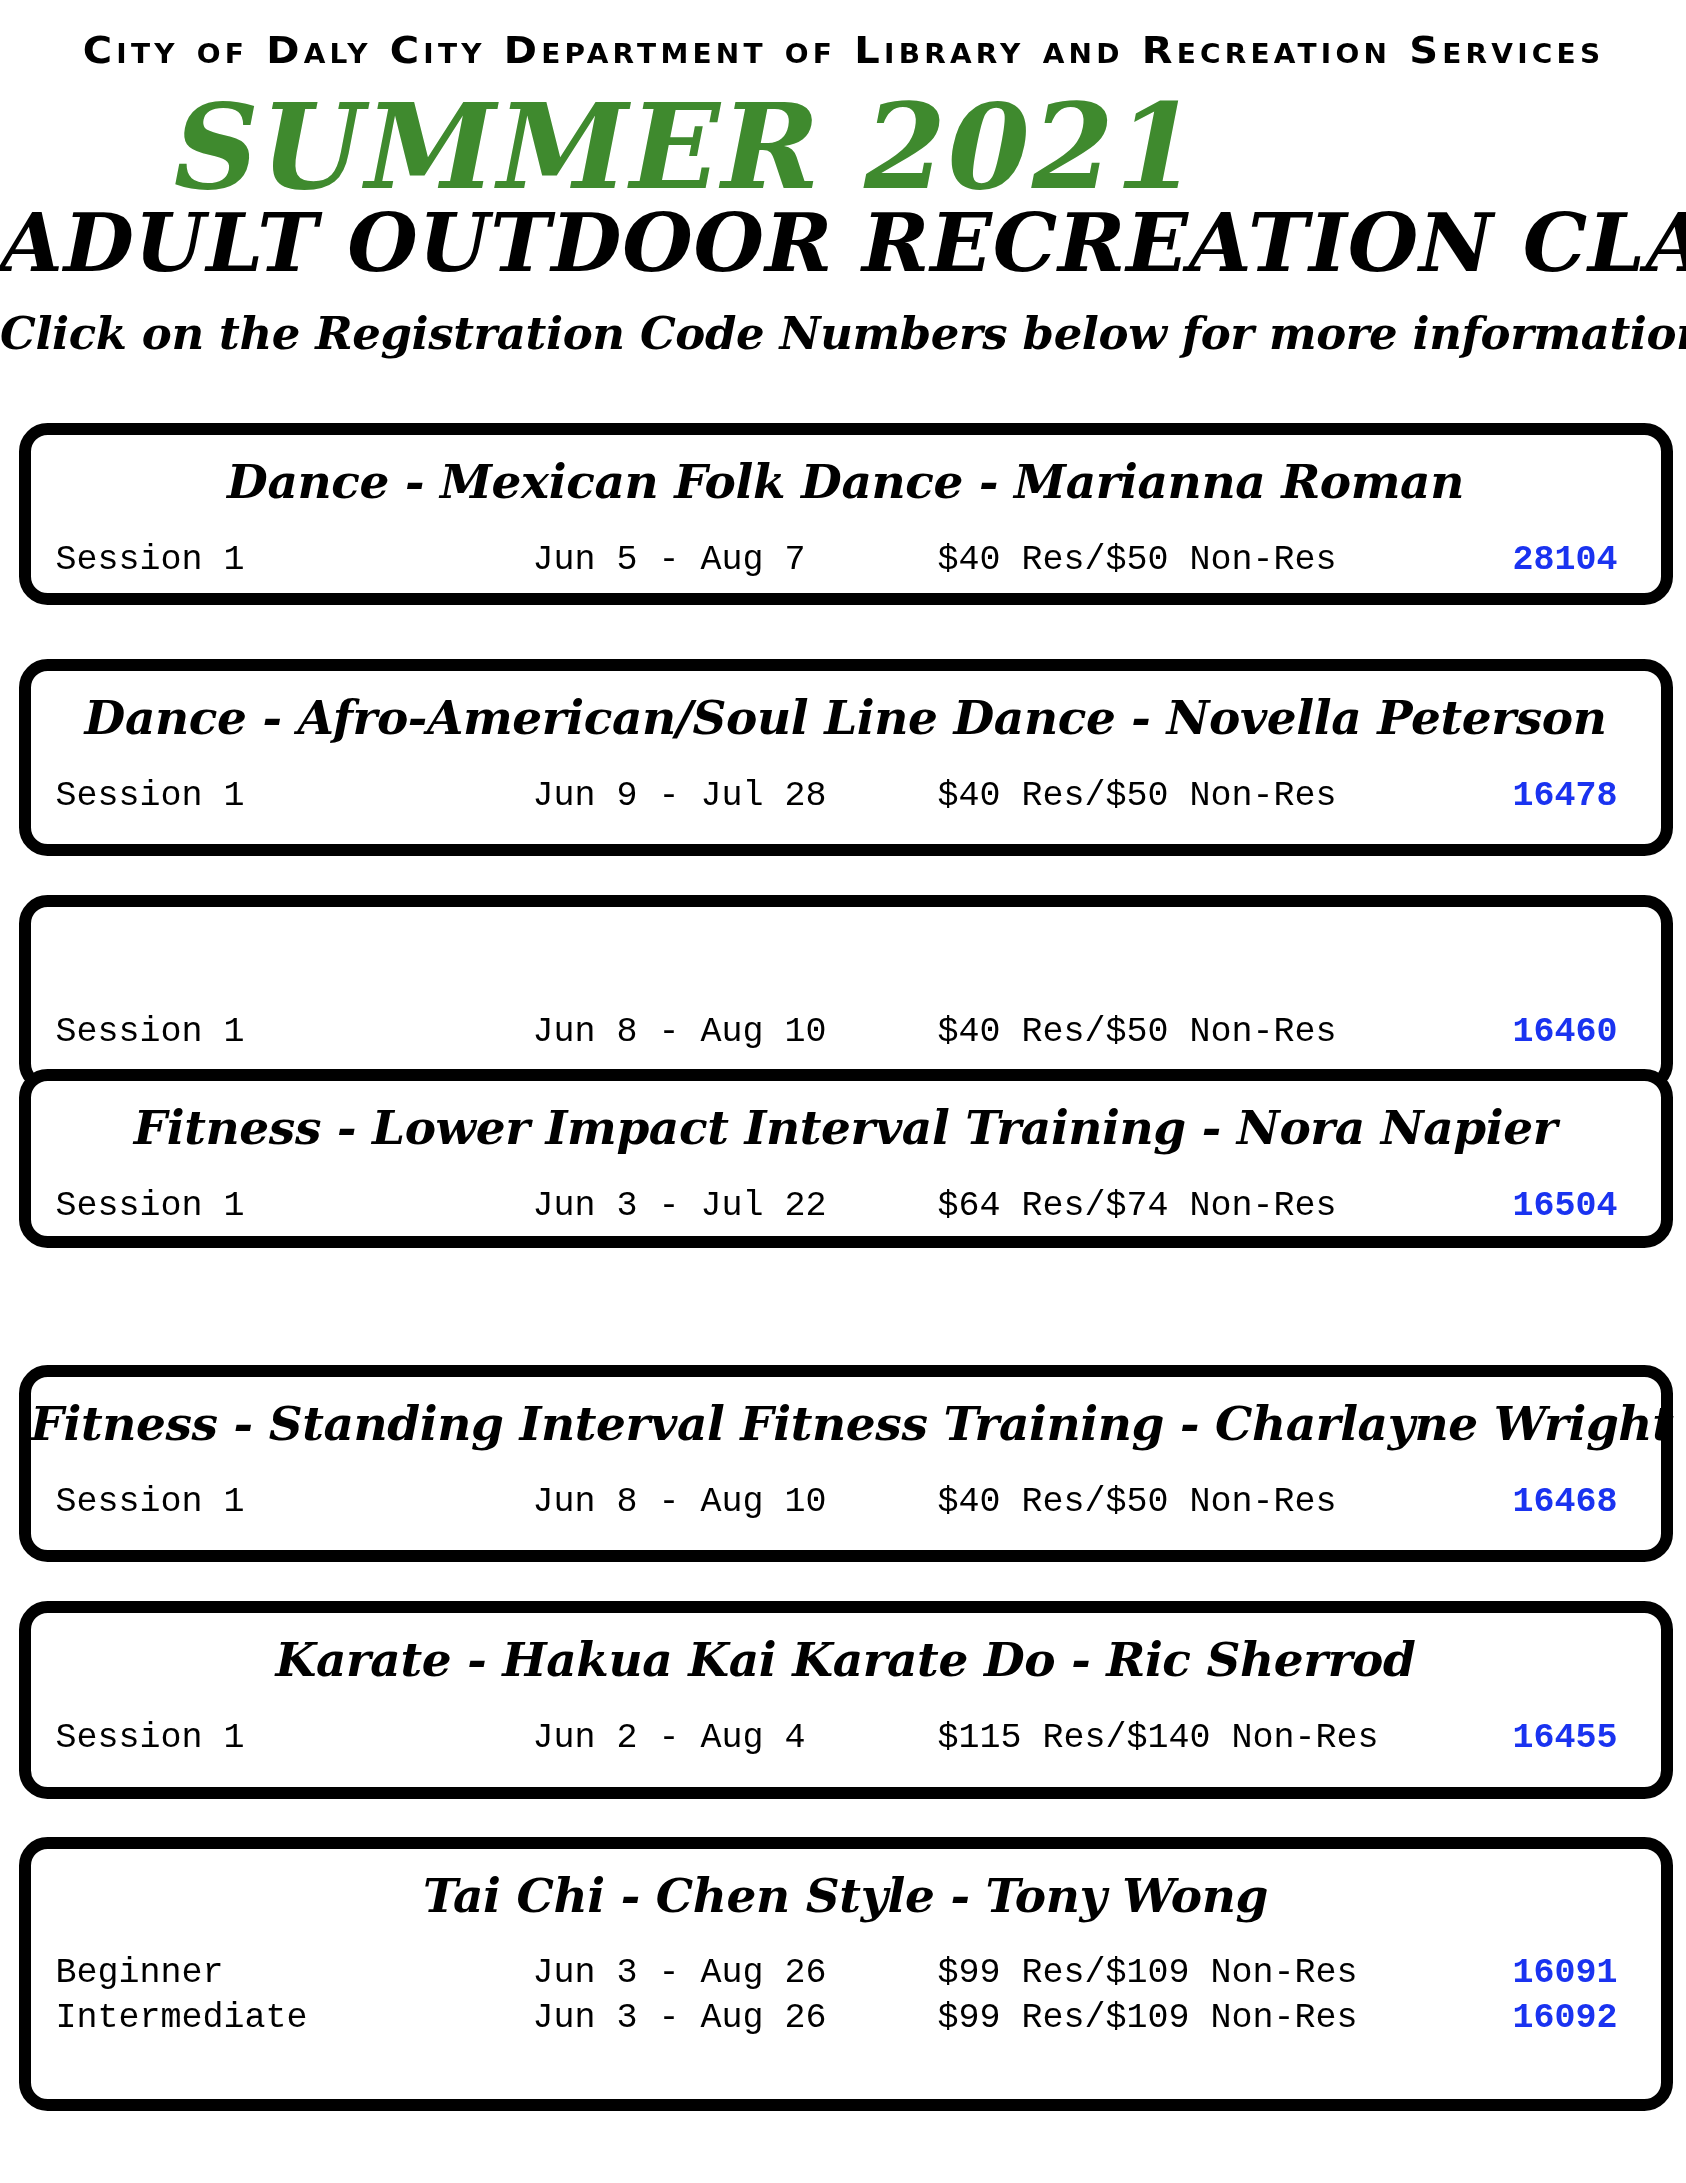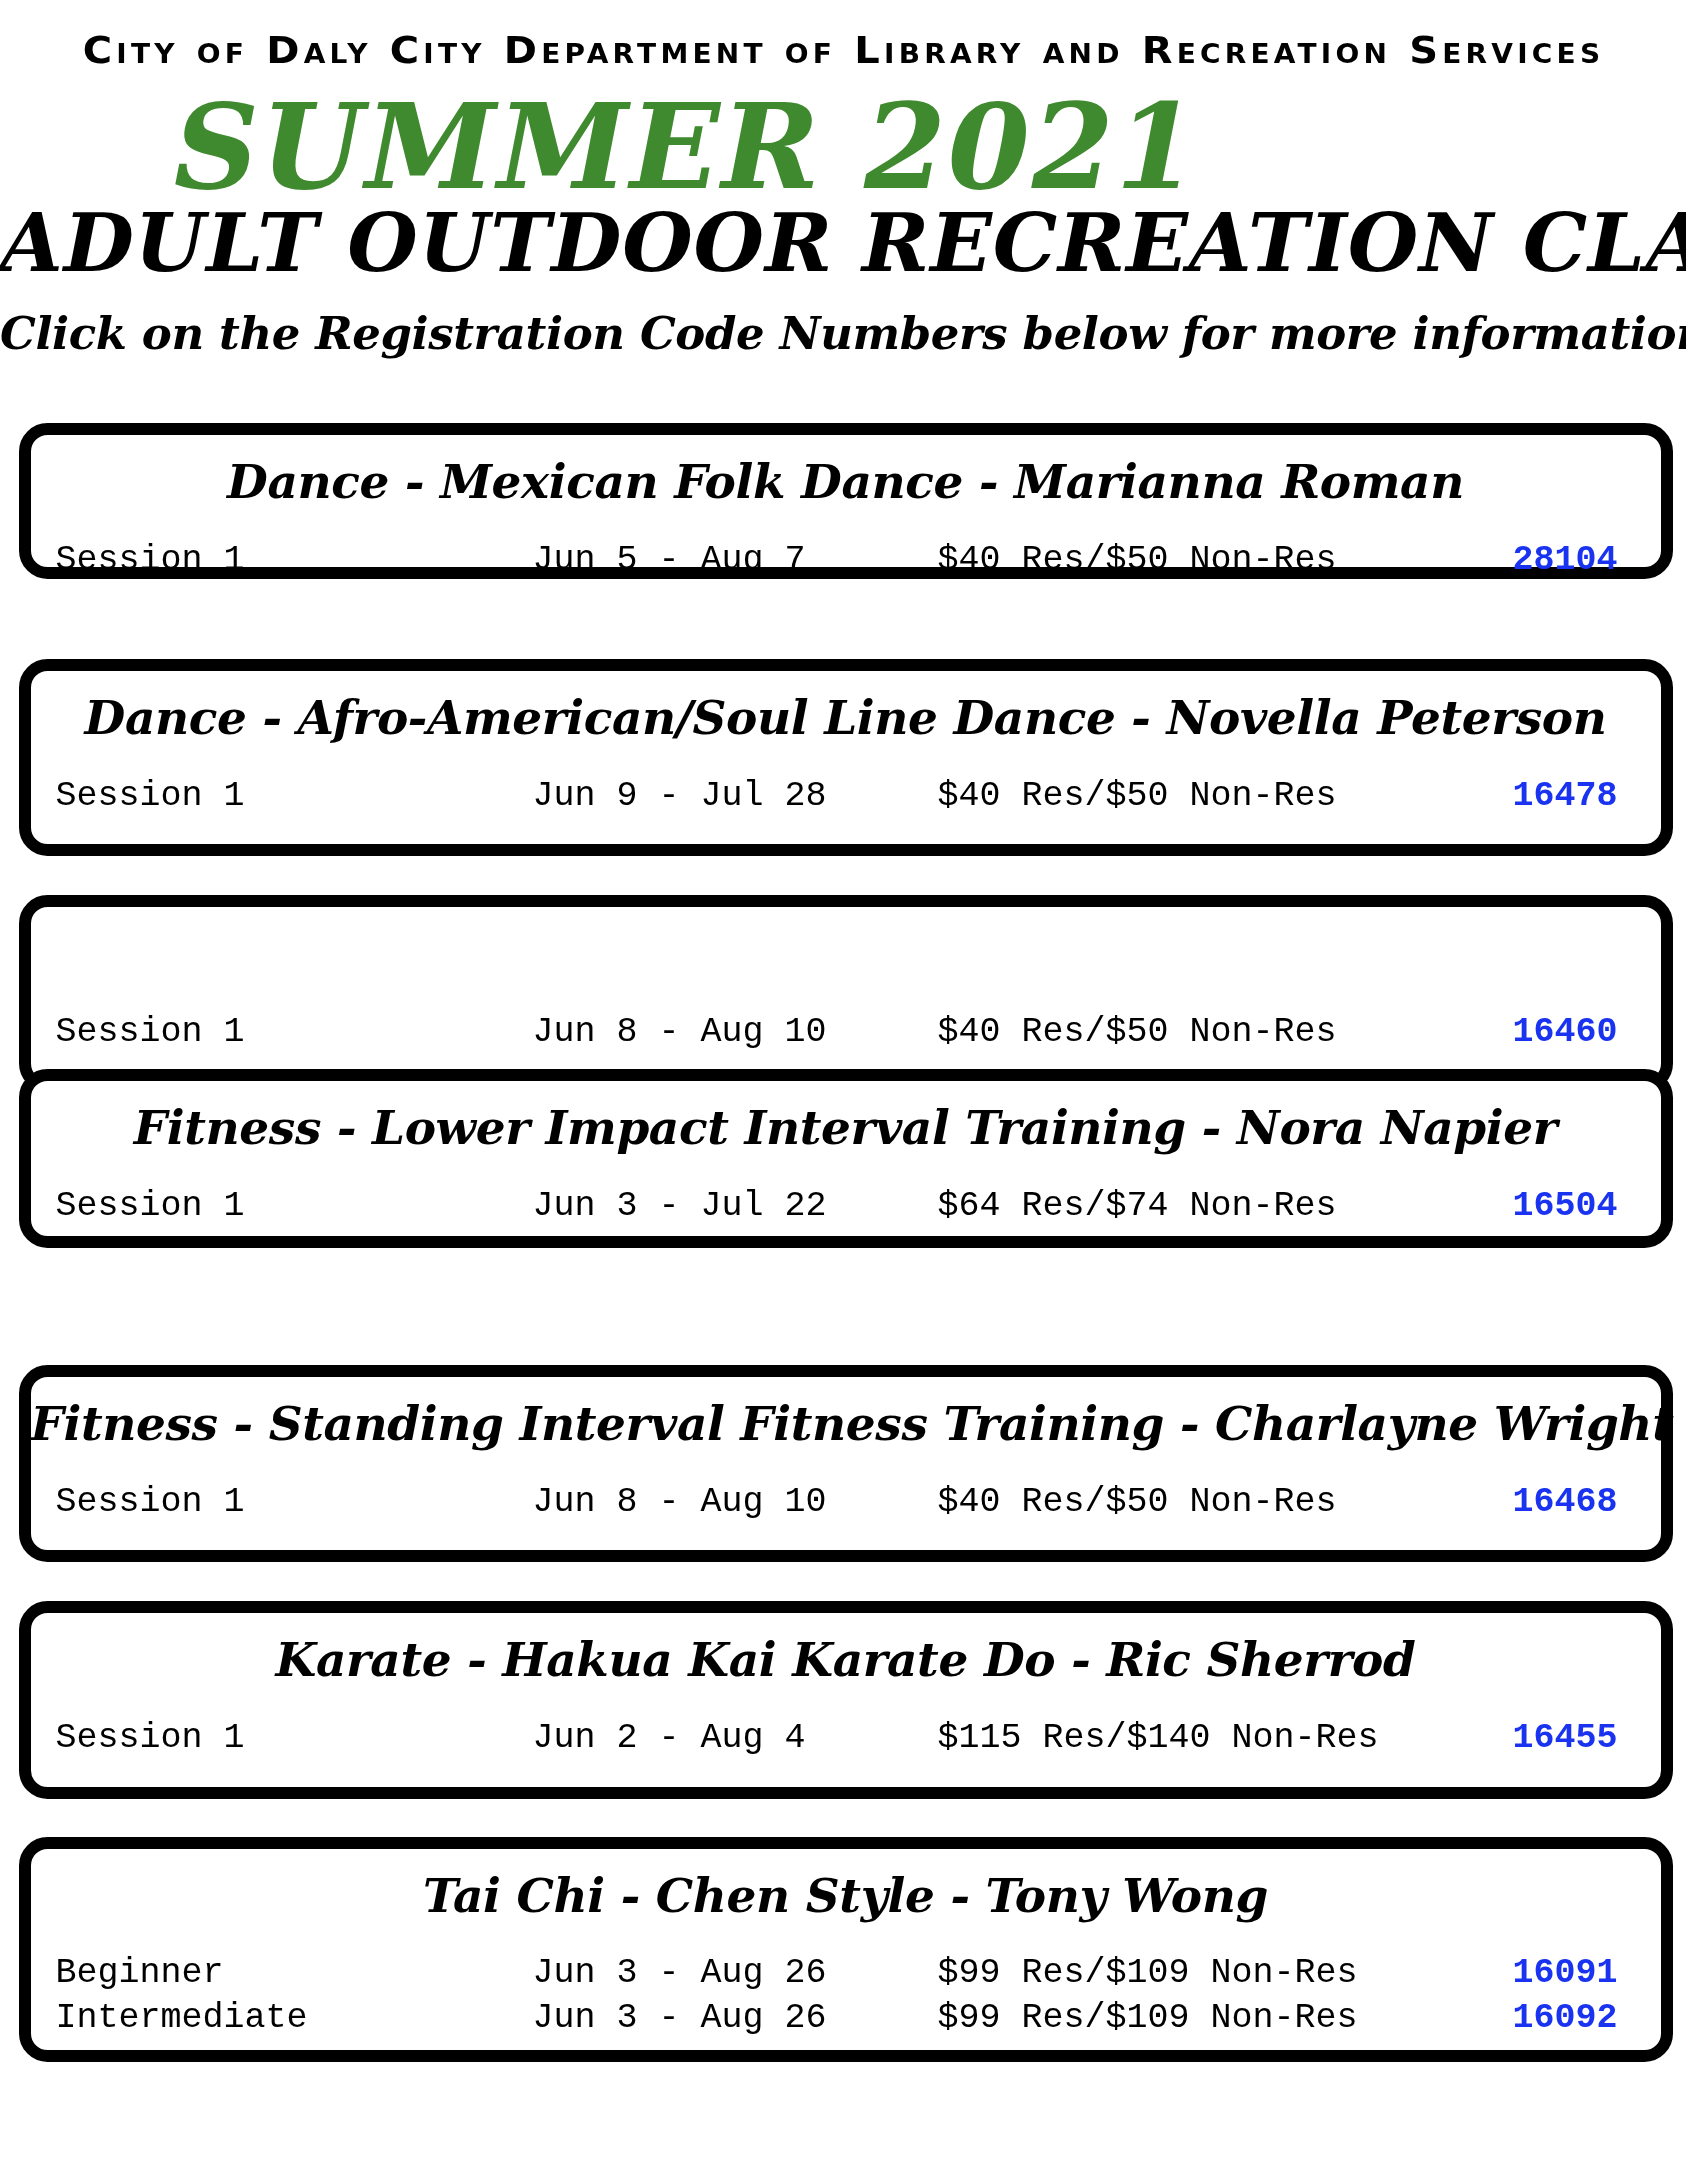--- a/index.html
+++ b/index.html
@@ -52,21 +52,21 @@
     }
   </style>
 </head>
 <body>
 
 <div class="dept">City of Daly City Department of Library and Recreation Services</div>
 <div class="season" style="color:#3f8a2e">SUMMER 2021</div>
 <div class="headline">ADULT OUTDOOR RECREATION CLASSES</div>
 <div class="instruction">Click on the Registration Code Numbers below for more information.</div>
 
-<div class="card" style="top:423px;height:156px;">
+<div class="card" style="top:423px;height:182px;">
   <div class="card-title">Dance - Mexican Folk Dance - Marianna Roman</div>
   <div class="row" style="top:102px;">
     <span class="c-level">Session 1</span>
     <span class="c-dates">Jun 5 - Aug 7</span>
     <span class="c-fee">$40 Res/$50 Non-Res</span>
     <a class="c-code">28104</a>
   </div>
 </div>
 
 <div class="card" style="top:659px;height:197px;">
@@ -111,21 +111,21 @@
 <div class="card" style="top:1601px;height:198px;">
   <div class="card-title">Karate - Hakua Kai Karate Do - Ric Sherrod</div>
   <div class="row" style="top:102px;">
     <span class="c-level">Session 1</span>
     <span class="c-dates">Jun 2 - Aug 4</span>
     <span class="c-fee">$115 Res/$140 Non-Res</span>
     <a class="c-code">16455</a>
   </div>
 </div>
 
-<div class="card" style="top:1837px;height:225px;">
+<div class="card" style="top:1837px;height:274px;">
   <div class="card-title">Tai Chi - Chen Style - Tony Wong</div>
   <div class="row" style="top:101px;">
     <span class="c-level">Beginner</span>
     <span class="c-dates">Jun 3 - Aug 26</span>
     <span class="c-fee">$99 Res/$109 Non-Res</span>
     <a class="c-code">16091</a>
   </div>
   <div class="row" style="top:146px;">
     <span class="c-level">Intermediate</span>
     <span class="c-dates">Jun 3 - Aug 26</span>

